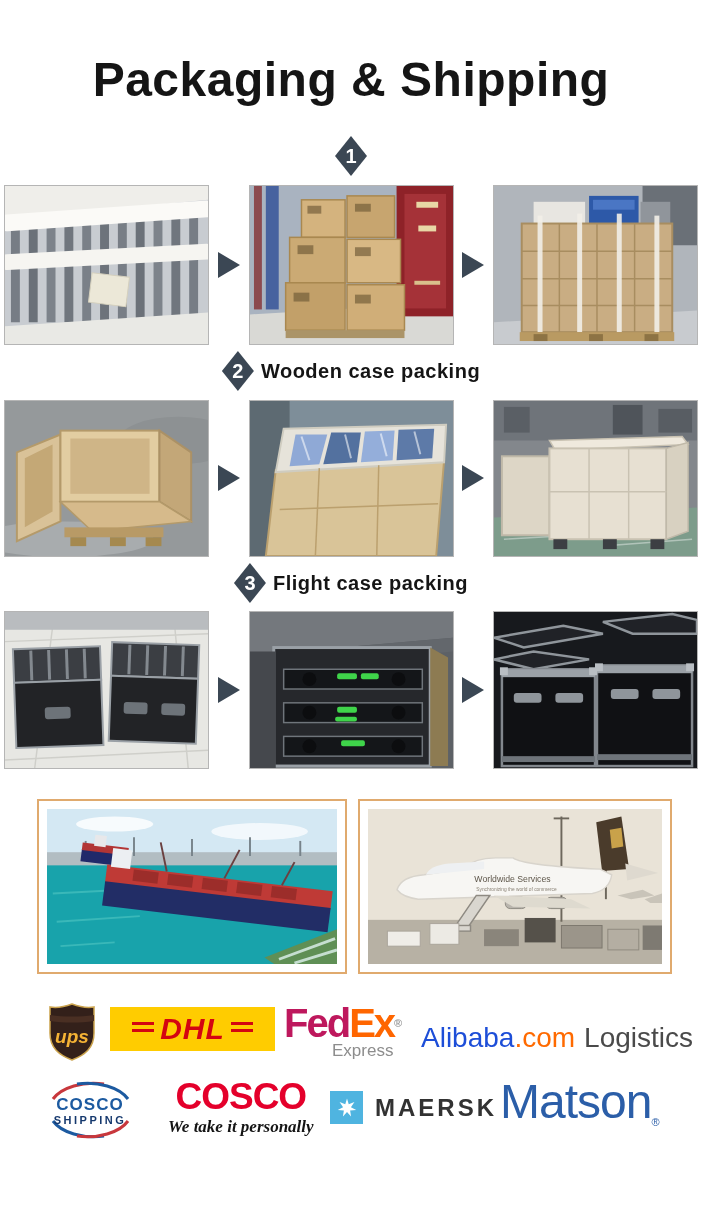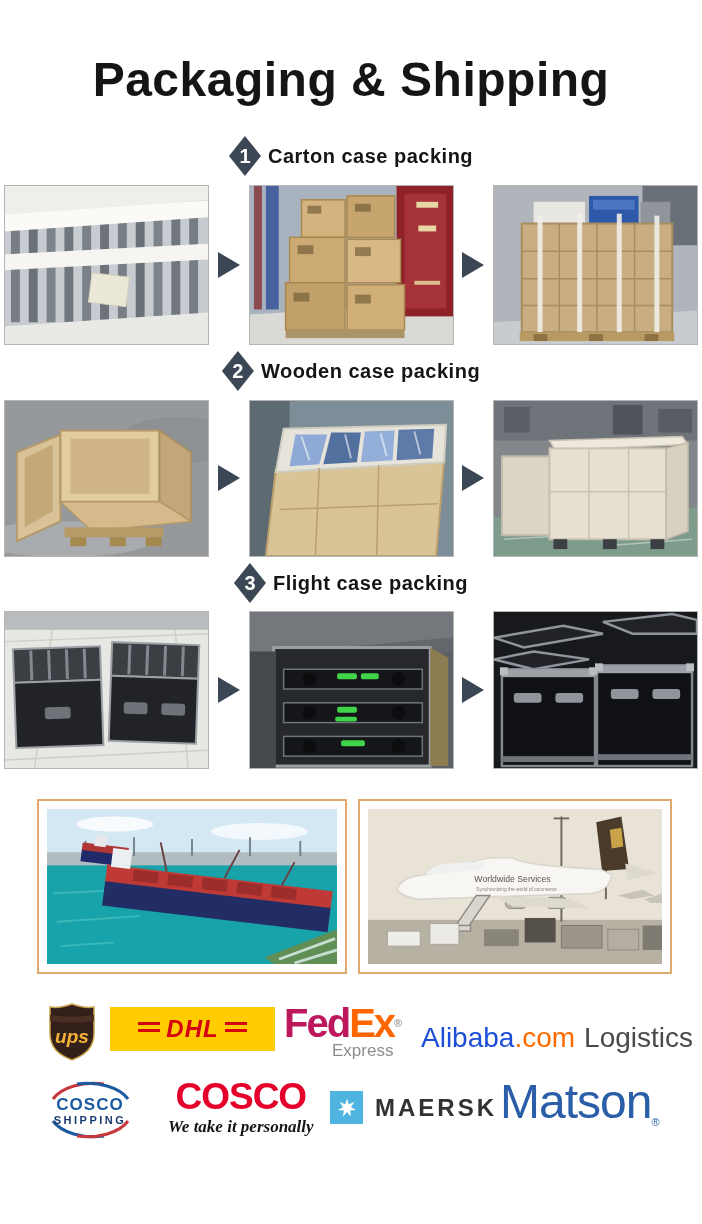--- a/index.html
+++ b/index.html
@@ -17,21 +17,21 @@
   .photo svg{display:block;width:100%;height:100%;}
   .arrow{position:absolute;width:0;height:0;border-left:22px solid #3b4754;
          border-top:13px solid transparent;border-bottom:13px solid transparent;}
   .framed{position:absolute;border:2px solid #e0aa6e;background:#fff;padding:8px;box-sizing:border-box;}
   .framed svg{display:block;width:100%;height:100%;}
   
   .logo{position:absolute;display:flex;align-items:center;}
   .ups-shield{position:relative;width:48px;height:58px;}
   .ups-shield svg{display:block;}
   .dhl{background:#ffcc00;width:165px;height:44px;display:flex;align-items:center;justify-content:center;gap:6px;}
-  .dhl .word{color:#d40511;font-size:24px;font-weight:bold;font-style:italic;letter-spacing:1px;}
+  .dhl .word{color:#d40511;font-size:30px;font-weight:bold;font-style:italic;letter-spacing:1px;}
   .dhl .stripes{width:22px;height:14px;background:repeating-linear-gradient(#d40511 0 3px,#ffcc00 3px 7px);}
   .fedex{flex-direction:column;align-items:flex-start;}
   .fedex .main{font-size:40px;font-weight:bold;letter-spacing:-2px;line-height:38px;}
   .fedex .fed{color:#be185d;}
   .fedex .ex{color:#ff6600;}
   .fedex .reg{font-size:11px;color:#9a9a9a;vertical-align:top;letter-spacing:0;}
   .fedex .sub{font-size:17px;color:#8d8d8d;margin-left:48px;line-height:18px;}
   .alibaba{font-size:28px;white-space:nowrap;}
   .alibaba .brand{color:#1d4ed8;font-weight:normal;}
   .alibaba .dotcom{color:#ff6a00;}
@@ -52,21 +52,20 @@
 <body>
 
 <div class="page">
 
   <div class="title">Packaging &amp; Shipping</div>
 
   <div class="step-header" style="top:135px;">
     <span class="diamond">
         <b>1</b>
       </span>
-    <span class="step-label">Carton case packing</span>
   </div>
 
   <div class="photo" style="left:4px;top:185px;width:205px;height:160px;" aria-label="Modules packed in foam trays with white foam tubes">
     <svg viewBox="0 0 205 160" preserveAspectRatio="none">
       <rect width="205" height="160" fill="#c8ccd1"></rect>
       <g>
         <rect x="6" y="28" width="9" height="110" fill="#777d85"></rect>
           <rect x="24" y="28" width="9" height="110" fill="#6b7179"></rect>
         <rect x="42" y="28" width="9" height="110" fill="#7d838b"></rect>
           <rect x="60" y="28" width="9" height="110" fill="#70767e"></rect>

